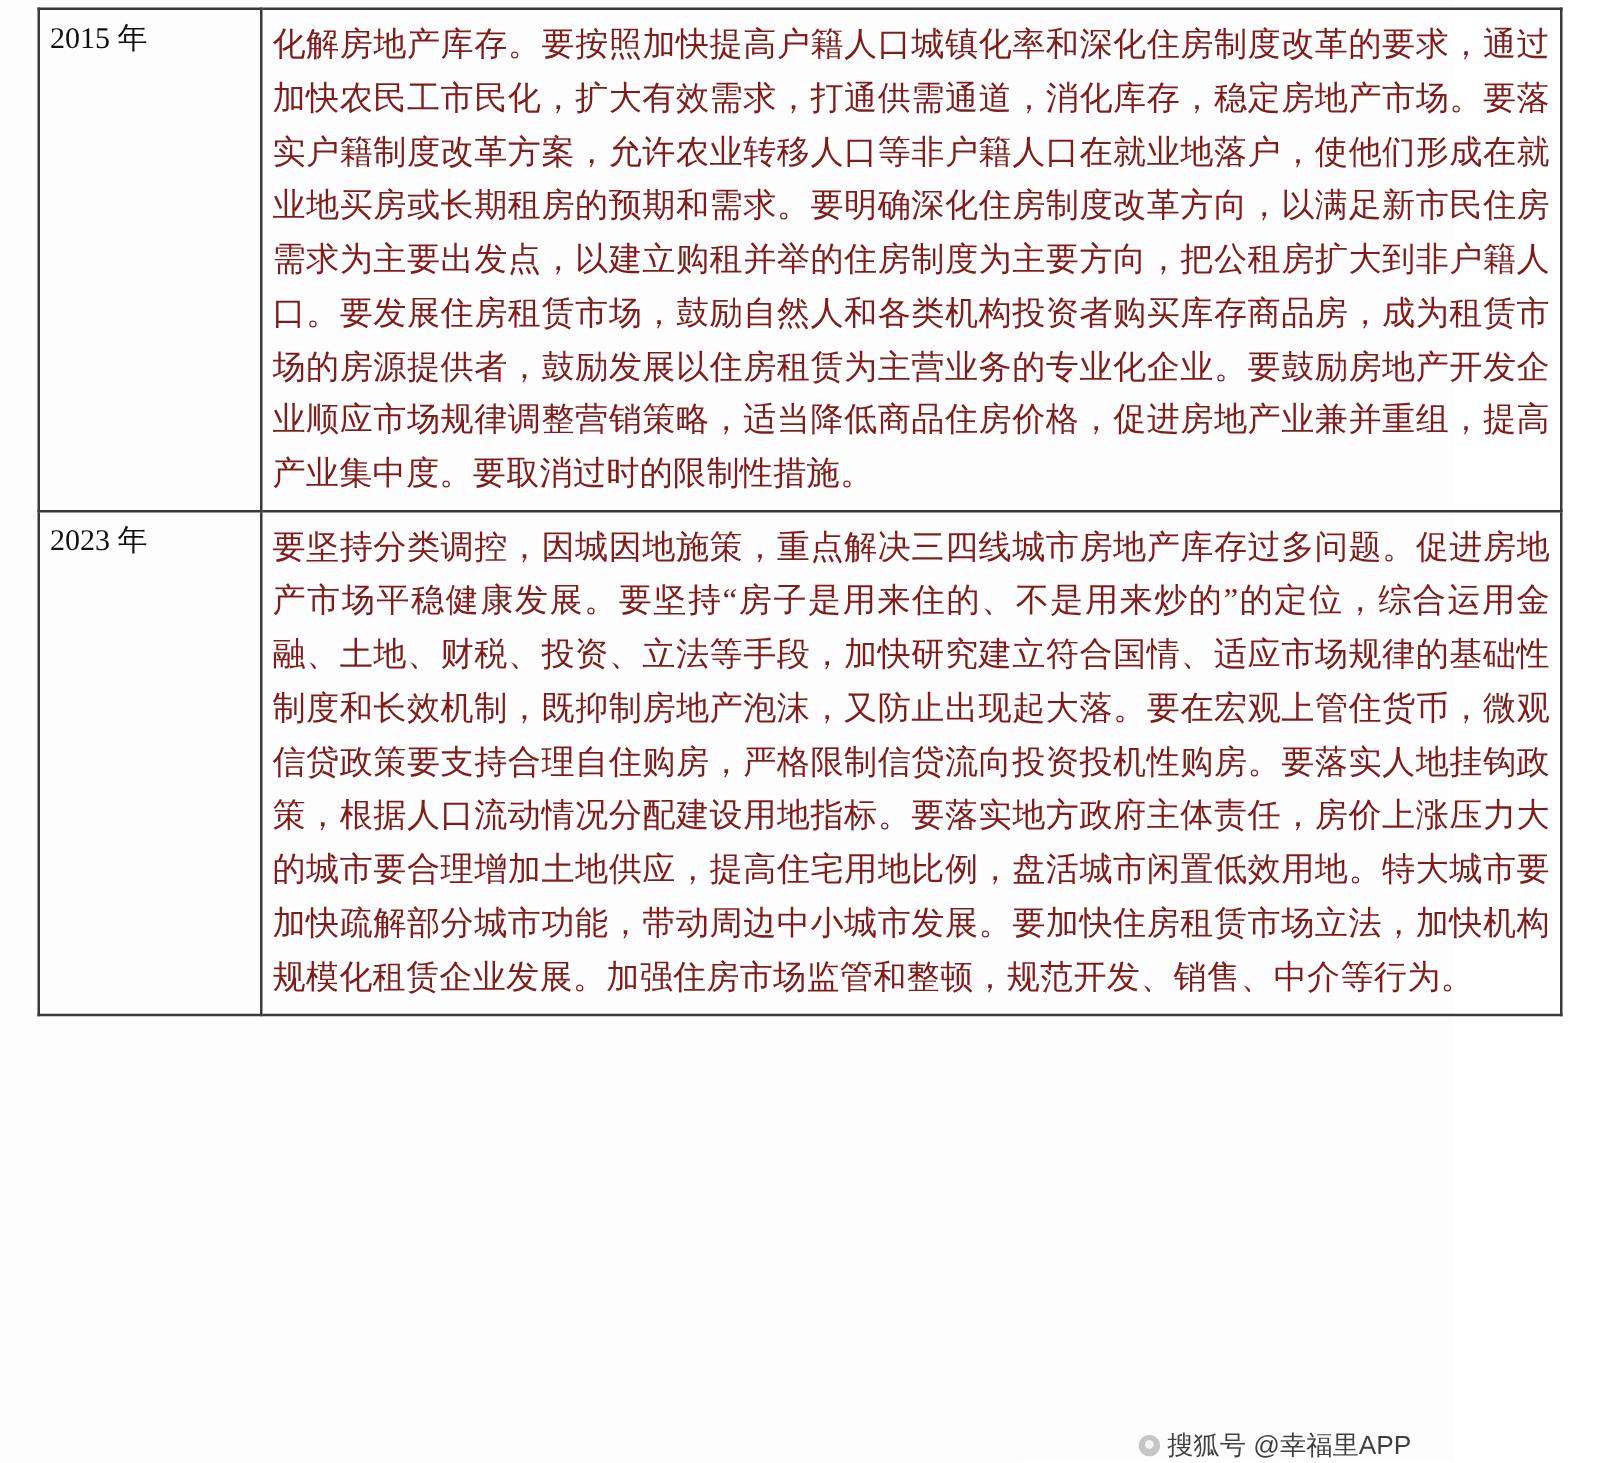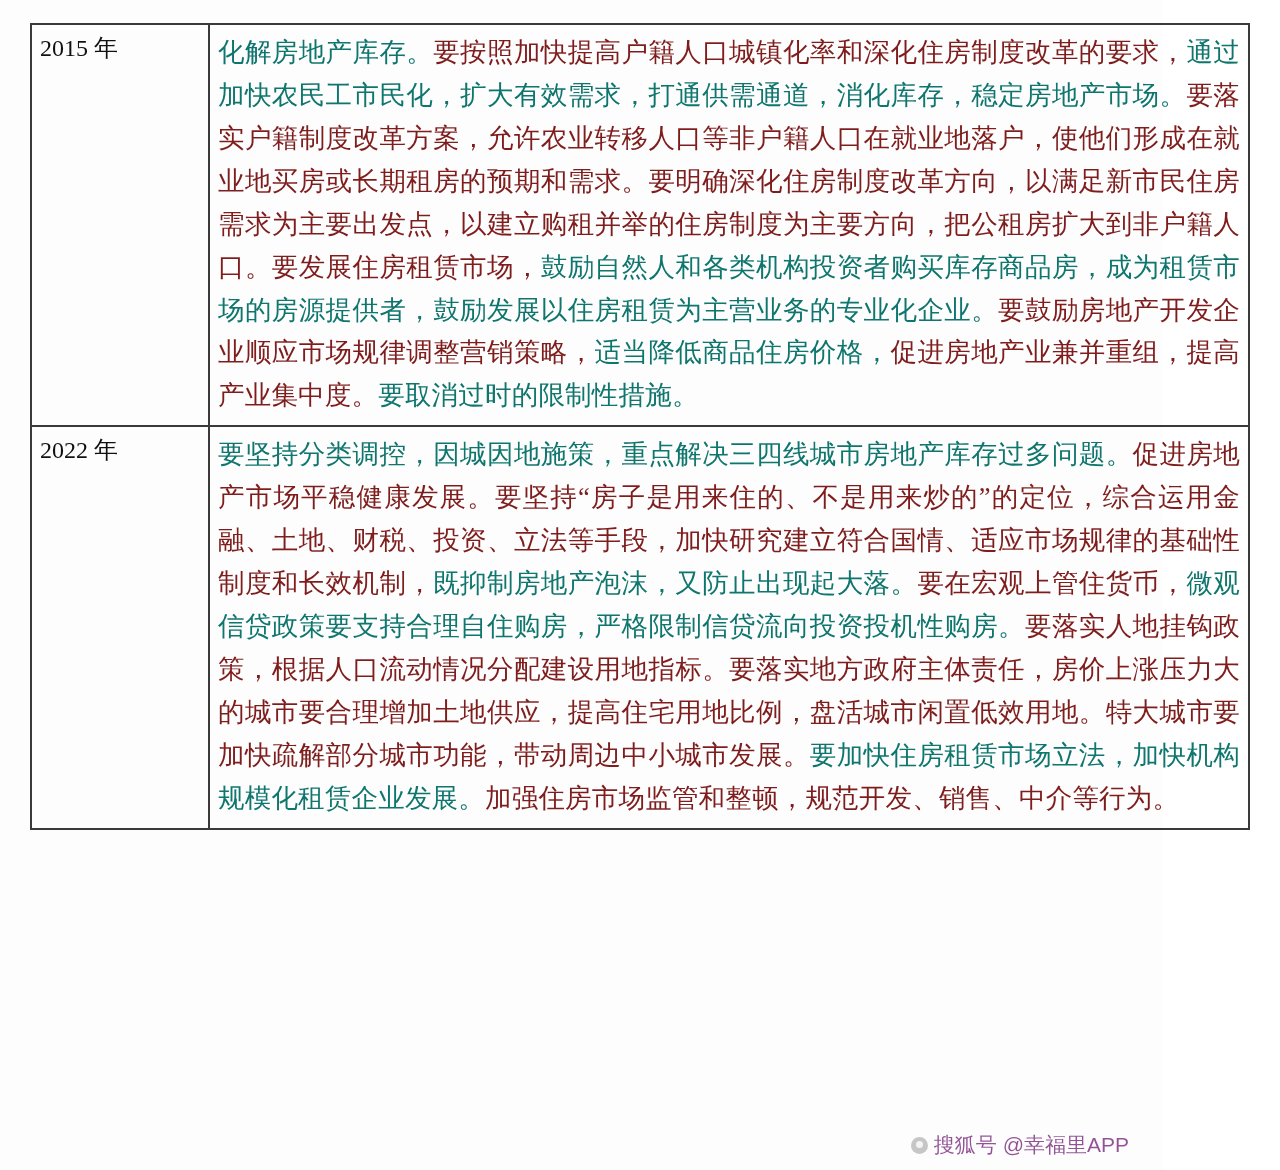--- a/index.html
+++ b/index.html
@@ -11,21 +11,21 @@
     width: 1280px;
     height: 1170px;
     font-family: "Liberation Serif", "DejaVu Serif", serif;
     overflow: hidden;
   }
   .page {
     position: relative;
     width: 1163px;
     height: 1170px;
     box-sizing: border-box;
-    padding: 23px 30px 0 30px;
+    padding: 6px 30px 0 30px;
     background: #fdfdfd;
   }
   table.policy-table {
     border-collapse: collapse;
     width: 1220px;
     table-layout: fixed;
   }
   table.policy-table td {
     border: 2px solid #3a3a3a;
     vertical-align: top;
@@ -42,32 +42,32 @@
     white-space: nowrap;
   }
   td.content-cell {
     font-size: 26.5px;
     line-height: 1.62;
     color: #111111;
     text-align: justify;
     letter-spacing: 0.2px;
   }
   .hl {
-    color: #0f766e;
+    color: #7f1d1d;
   }
   .plain {
     color: #7f1d1d;
   }
   .watermark {
     position: absolute;
     right: 34px;
-    bottom: 11px;
+    bottom: 0;
     font-family: "Liberation Sans", sans-serif;
     font-size: 21px;
-    color: #701a75;
+    color: #000000;
     opacity: 0.75;
     display: flex;
     align-items: center;
     gap: 6px;
     pointer-events: none;
     justify-content: space-between;
   }
   .watermark .wm-dot {
     display: inline-block;
     width: 17px;
@@ -96,21 +96,21 @@
     <tbody>
 
       <tr>
         <td class="year-cell">2015 年</td>
         <td class="content-cell">
           <span class="hl">化解房地产库存。</span><span class="plain">要按照加快提高户籍人口城镇化率和深化住房制度改革的要求，</span><span class="hl">通过加快农民工市民化，扩大有效需求，打通供需通道，消化库存，稳定房地产市场。</span><span class="plain">要落实户籍制度改革方案，允许农业转移人口等非户籍人口在就业地落户，使他们形成在就业地买房或长期租房的预期和需求。要明确深化住房制度改革方向，以满足新市民住房需求为主要出发点，以建立购租并举的住房制度为主要方向，把公租房扩大到非户籍人口。要发展住房租赁市场，</span><span class="hl">鼓励自然人和各类机构投资者购买库存商品房，成为租赁市场的房源提供者，鼓励发展以住房租赁为主营业务的专业化企业。</span><span class="plain">要鼓励房地产开发企业顺应市场规律调整营销策略，</span><span class="hl">适当降低商品住房价格，</span><span class="plain">促进房地产业兼并重组，提高产业集中度。</span><span class="hl">要取消过时的限制性措施。</span>
         </td>
       </tr>
 
       <tr>
-        <td class="year-cell">2022 年</td>
+        <td class="year-cell">2023 年</td>
         <td class="content-cell">
           <span class="hl">要坚持分类调控，因城因地施策，重点解决三四线城市房地产库存过多问题。</span><span class="plain">促进房地产市场平稳健康发展。要坚持“房子是用来住的、不是用来炒的”的定位，综合运用金融、土地、财税、投资、立法等手段，加快研究建立符合国情、适应市场规律的基础性制度和长效机制，</span><span class="hl">既抑制房地产泡沫，又防止出现起大落。</span><span class="plain">要在宏观上管住货币，</span><span class="hl">微观信贷政策要支持合理自住购房，严格限制信贷流向投资投机性购房。</span><span class="plain">要落实人地挂钩政策，根据人口流动情况分配建设用地指标。要落实地方政府主体责任，房价上涨压力大的城市要合理增加土地供应，提高住宅用地比例，盘活城市闲置低效用地。特大城市要加快疏解部分城市功能，带动周边中小城市发展。</span><span class="hl">要加快住房租赁市场立法，加快机构规模化租赁企业发展。</span><span class="plain">加强住房市场监管和整顿，规范开发、销售、中介等行为。</span>
         </td>
       </tr>
 
 
     </tbody>
   </table>
 
   <div class="watermark">

